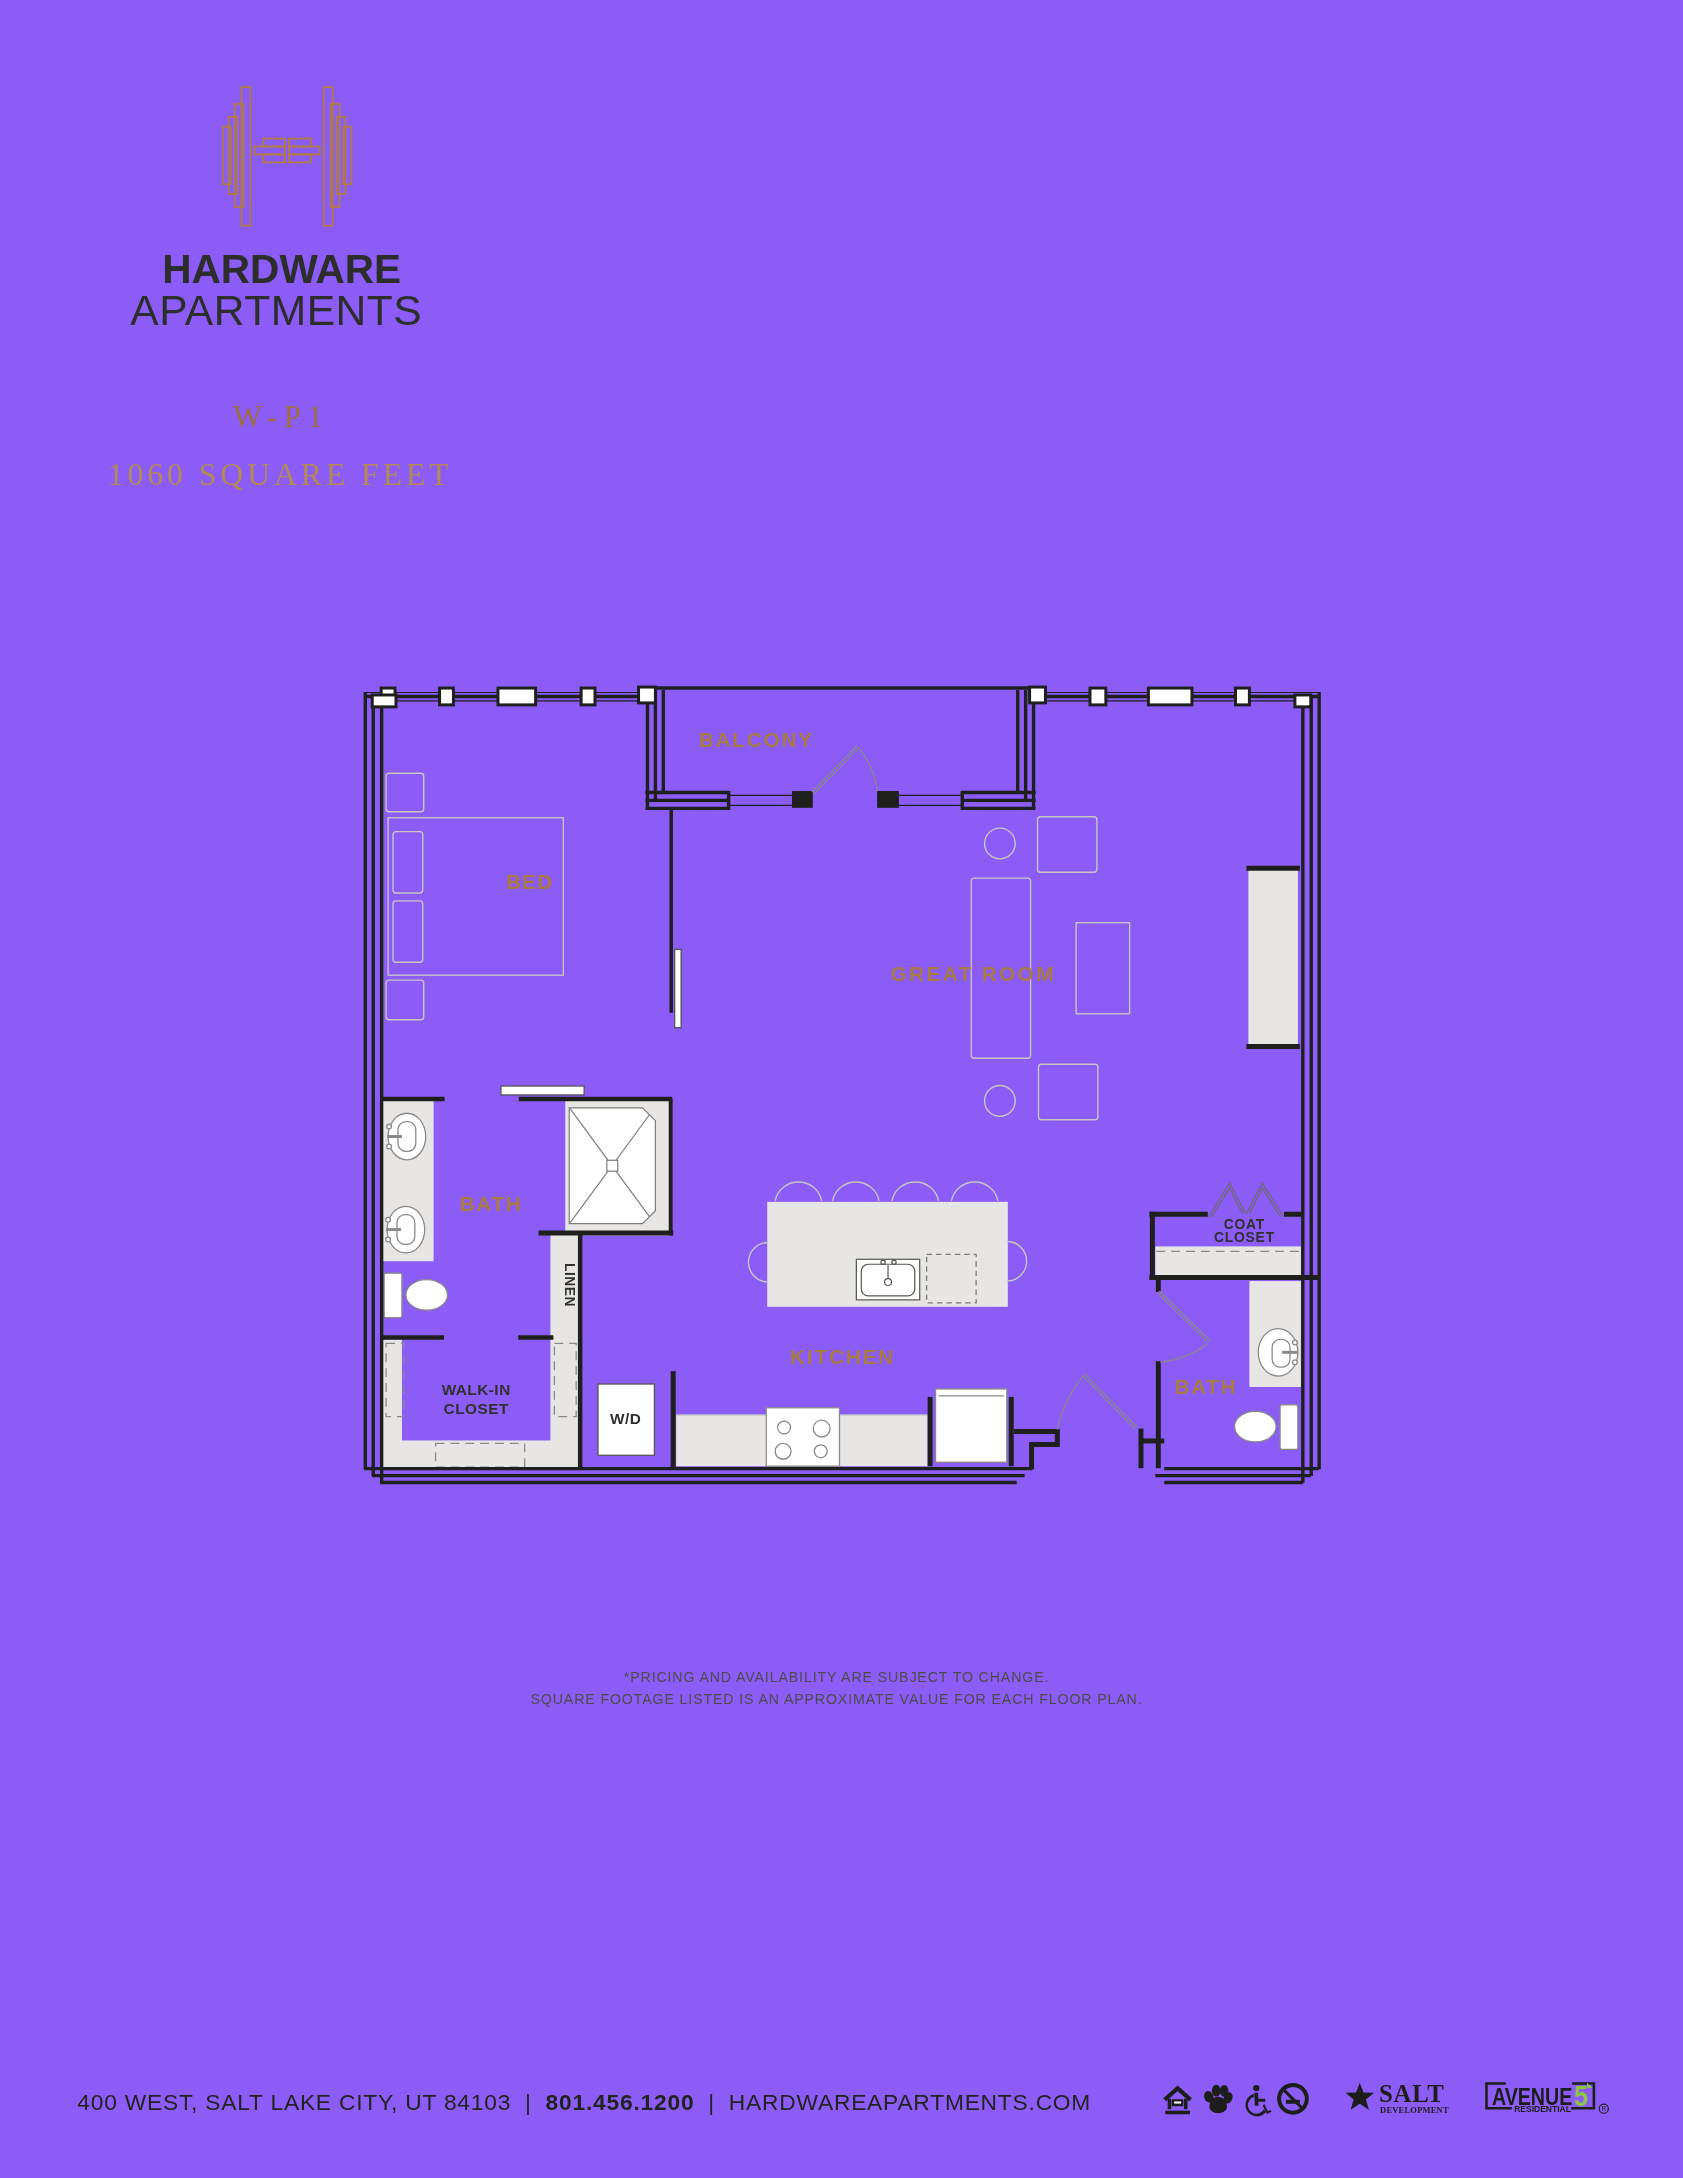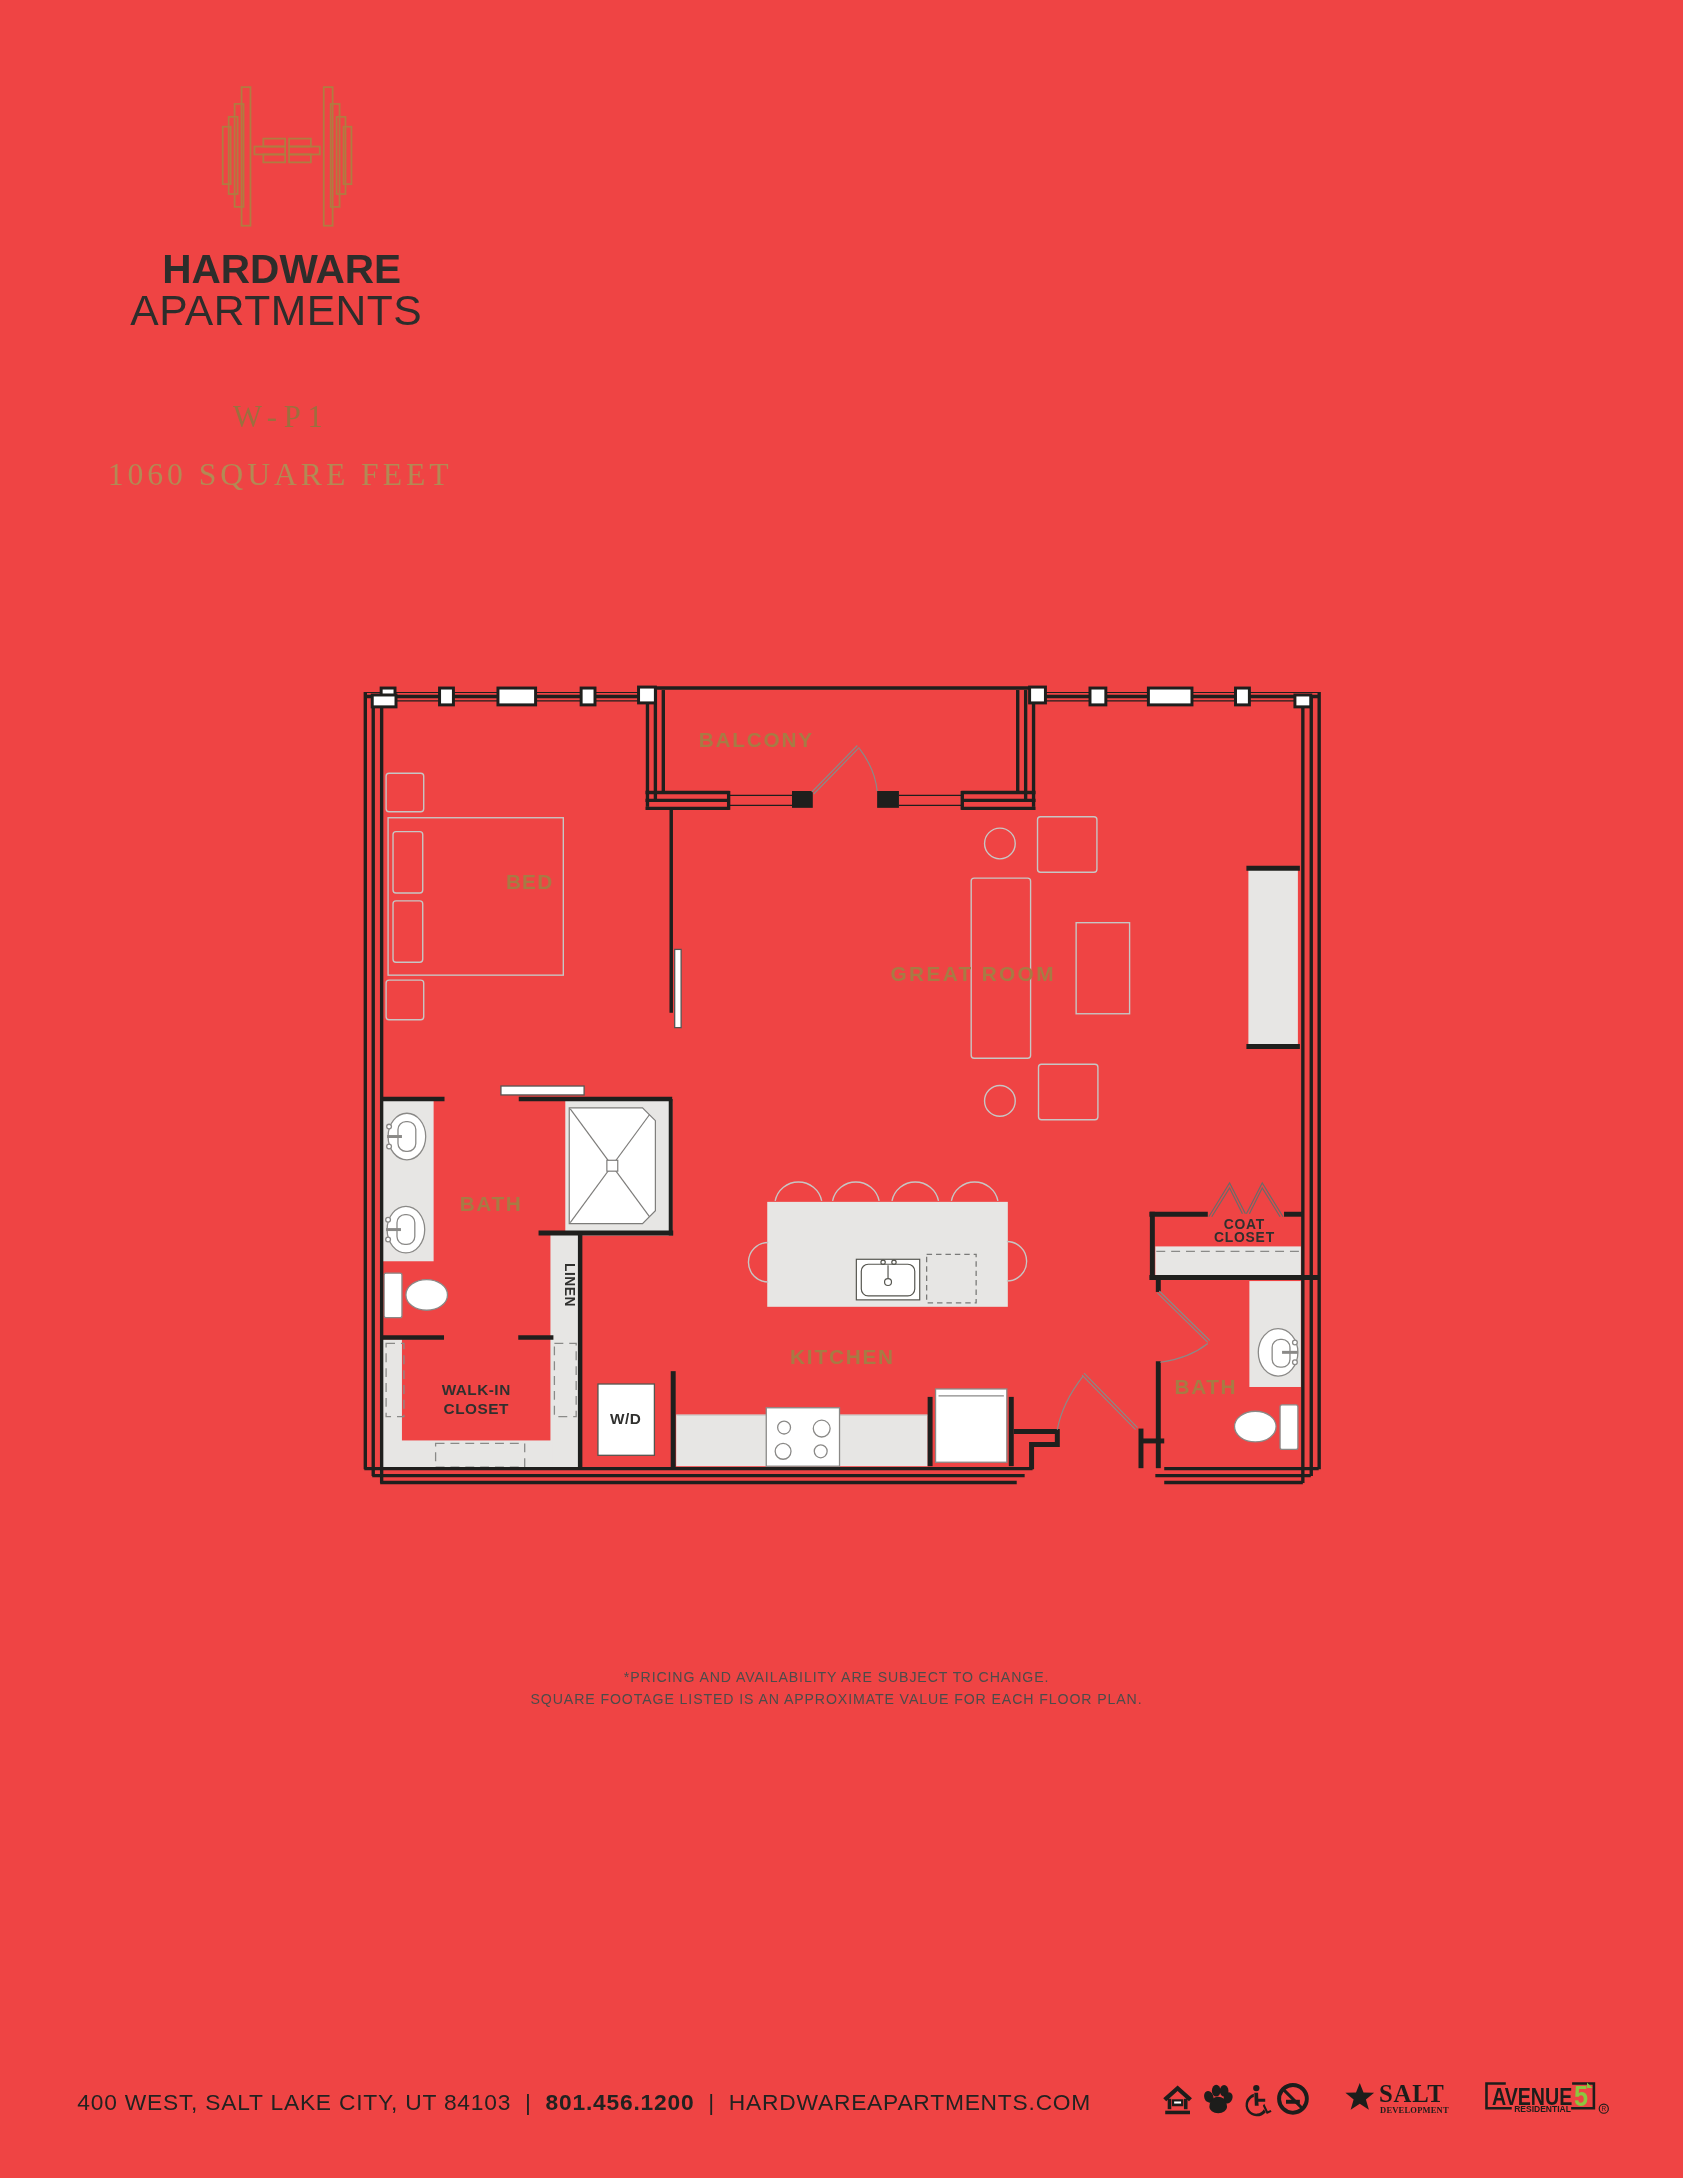--- a/index.html
+++ b/index.html
@@ -1,16 +1,16 @@
 <!DOCTYPE html>
 <html><head>
 <meta charset="utf-8">
 <style>
 html,body{margin:0;padding:0;background:#ffffff;}
-#page{position:relative;width:1683px;height:2178px;background:#ef4444;overflow:hidden;font-family:"Liberation Sans",sans-serif;}
+#page{position:relative;width:1683px;height:2178px;background:#8b5cf6;overflow:hidden;font-family:"Liberation Sans",sans-serif;}
 svg{display:block;}
 </style>
 </head>
 <body>
 <div id="page">
 <svg width="1683" height="2178" viewBox="0 0 1700 2200" xmlns="http://www.w3.org/2000/svg">
 <defs>
 <style>
 .wall{stroke:#1f1f1d;fill:none;}
 .w3{stroke-width:3.4;}

